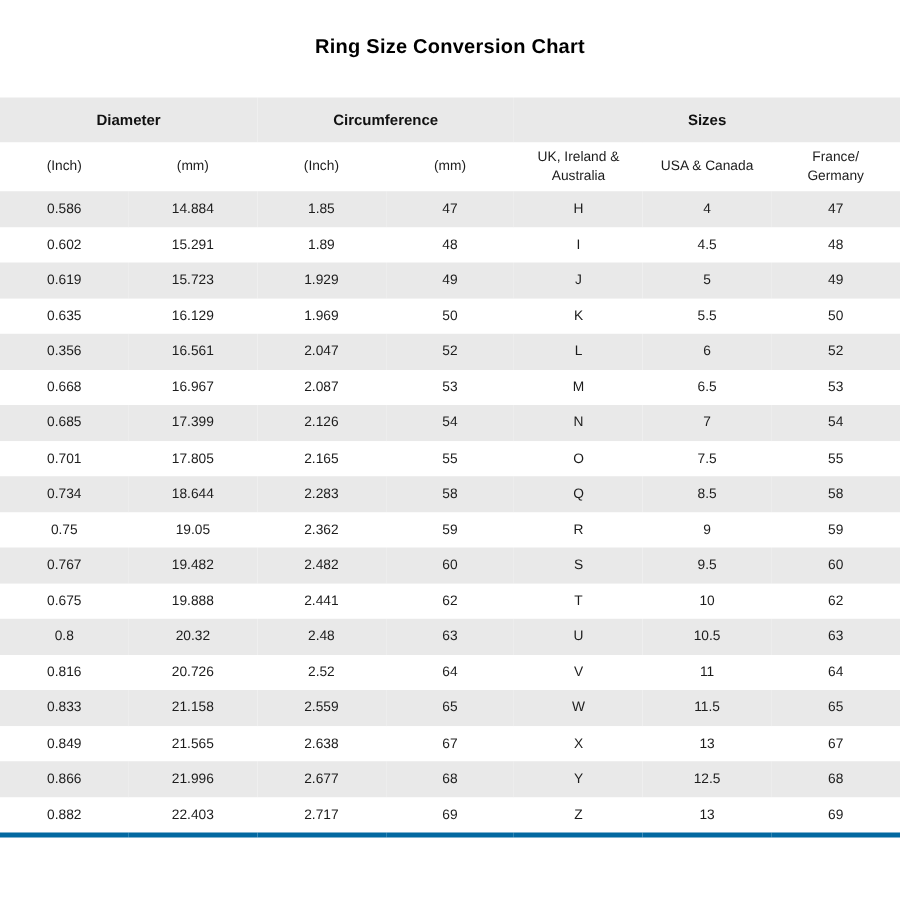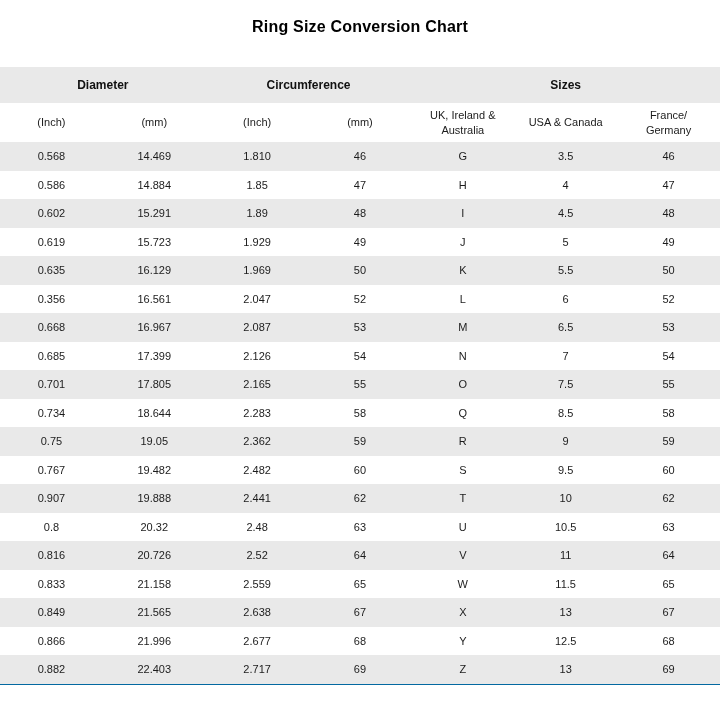--- a/index.html
+++ b/index.html
@@ -10,35 +10,35 @@
   }
   .page {
     width: 720px;
     height: 720px;
     background: #ffffff;
     overflow: hidden;
     position: relative;
   }
   .title {
     margin: 0;
-    padding-top: 18px;
+    padding-top: 29px;
     height: 18px;
     font-size: 16px;
     line-height: 18px;
     font-weight: 700;
     color: #000000;
     text-align: center;
     letter-spacing: 0.2px;
   }
   table.ring-table {
     width: 720px;
     margin-top: 31px;
     border-collapse: collapse;
     table-layout: fixed;
-    border-bottom: 1px solid #0369a1;
+    border-bottom: 4px solid #0369a1;
   }
   th, td {
     padding: 0;
     text-align: center;
     vertical-align: middle;
     font-size: 11px;
     font-weight: 400;
     color: #1c1c1c;
   }
   tr.group-row th {
@@ -91,29 +91,20 @@
         <th>(mm)</th>
         <th>(Inch)</th>
         <th>(mm)</th>
         <th>UK, Ireland &amp; Australia</th>
         <th>USA &amp; Canada</th>
         <th>France/ Germany</th>
       </tr>
     </thead>
     <tbody>
         <tr class="data-row">
-          <td>0.568</td>
-          <td>14.469</td>
-          <td>1.810</td>
-          <td>46</td>
-          <td>G</td>
-          <td>3.5</td>
-          <td>46</td>
-        </tr>
-        <tr class="data-row">
           <td>0.586</td>
           <td>14.884</td>
           <td>1.85</td>
           <td>47</td>
           <td>H</td>
           <td>4</td>
           <td>47</td>
         </tr>
         <tr class="data-row">
           <td>0.602</td>
@@ -199,21 +190,21 @@
         <tr class="data-row">
           <td>0.767</td>
           <td>19.482</td>
           <td>2.482</td>
           <td>60</td>
           <td>S</td>
           <td>9.5</td>
           <td>60</td>
         </tr>
         <tr class="data-row">
-          <td>0.907</td>
+          <td>0.675</td>
           <td>19.888</td>
           <td>2.441</td>
           <td>62</td>
           <td>T</td>
           <td>10</td>
           <td>62</td>
         </tr>
         <tr class="data-row">
           <td>0.8</td>
           <td>20.32</td>

